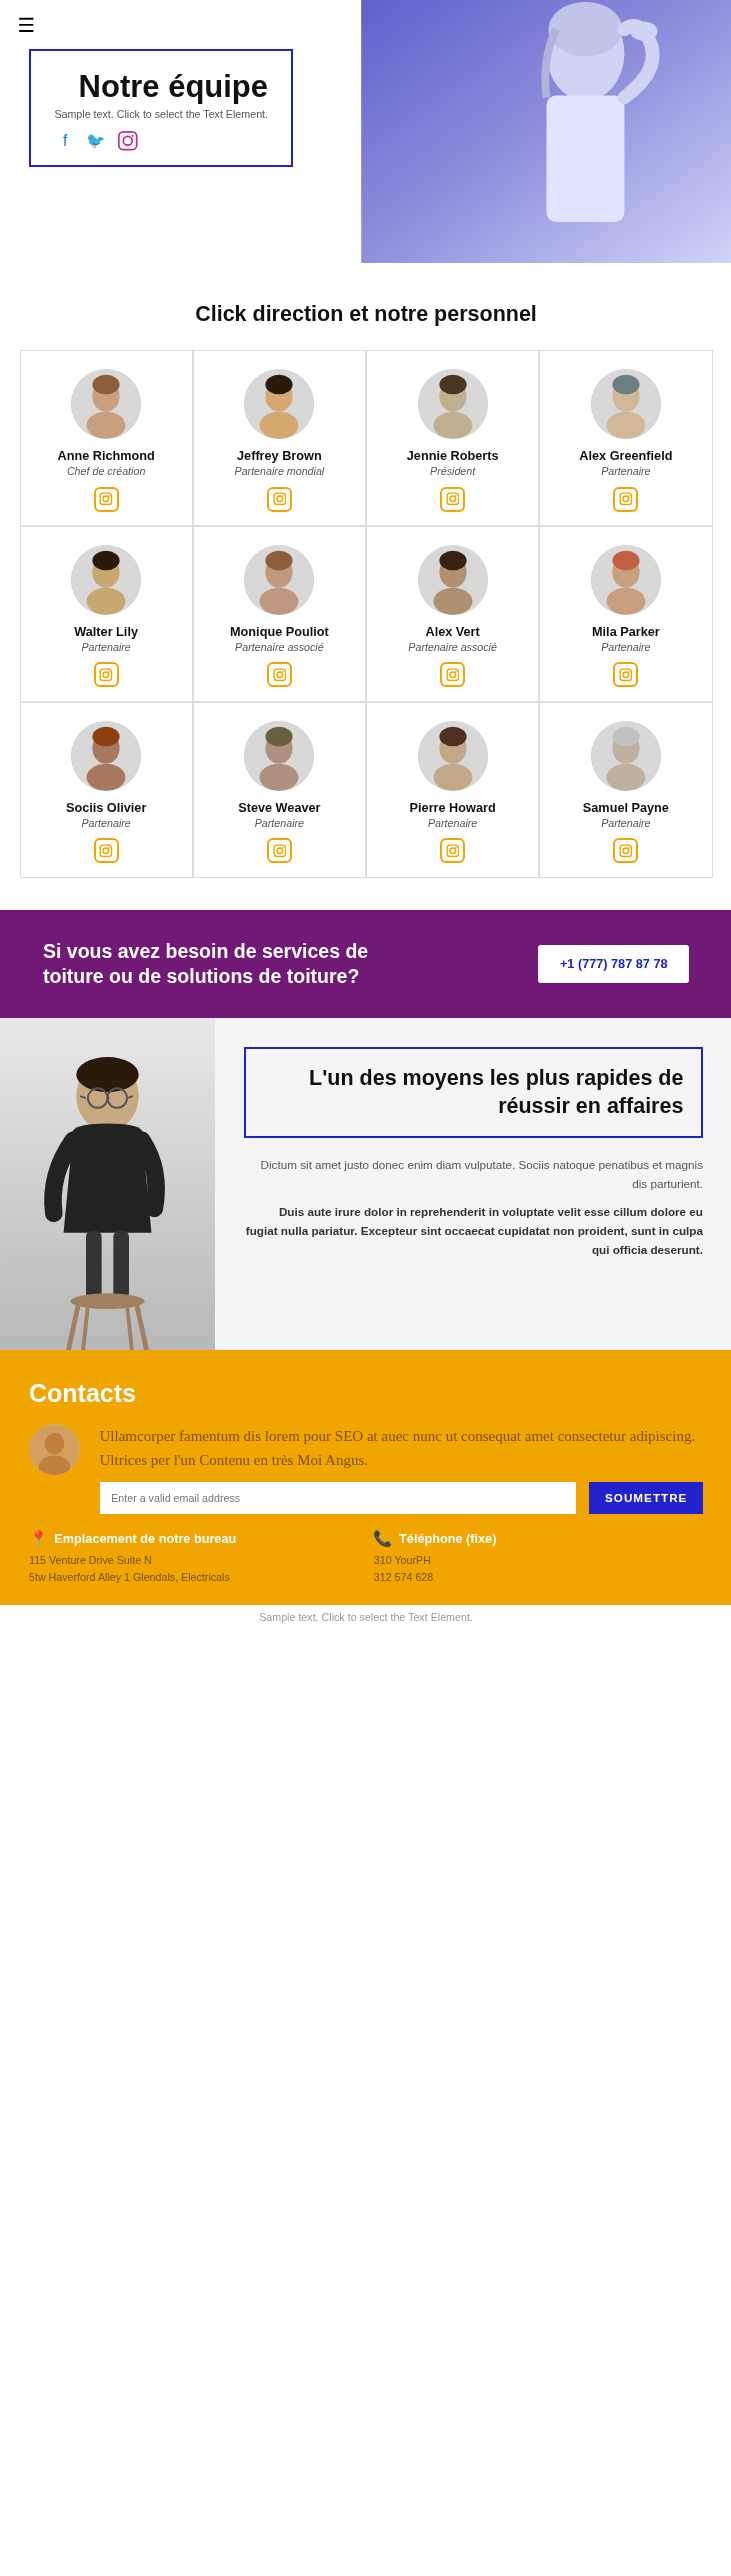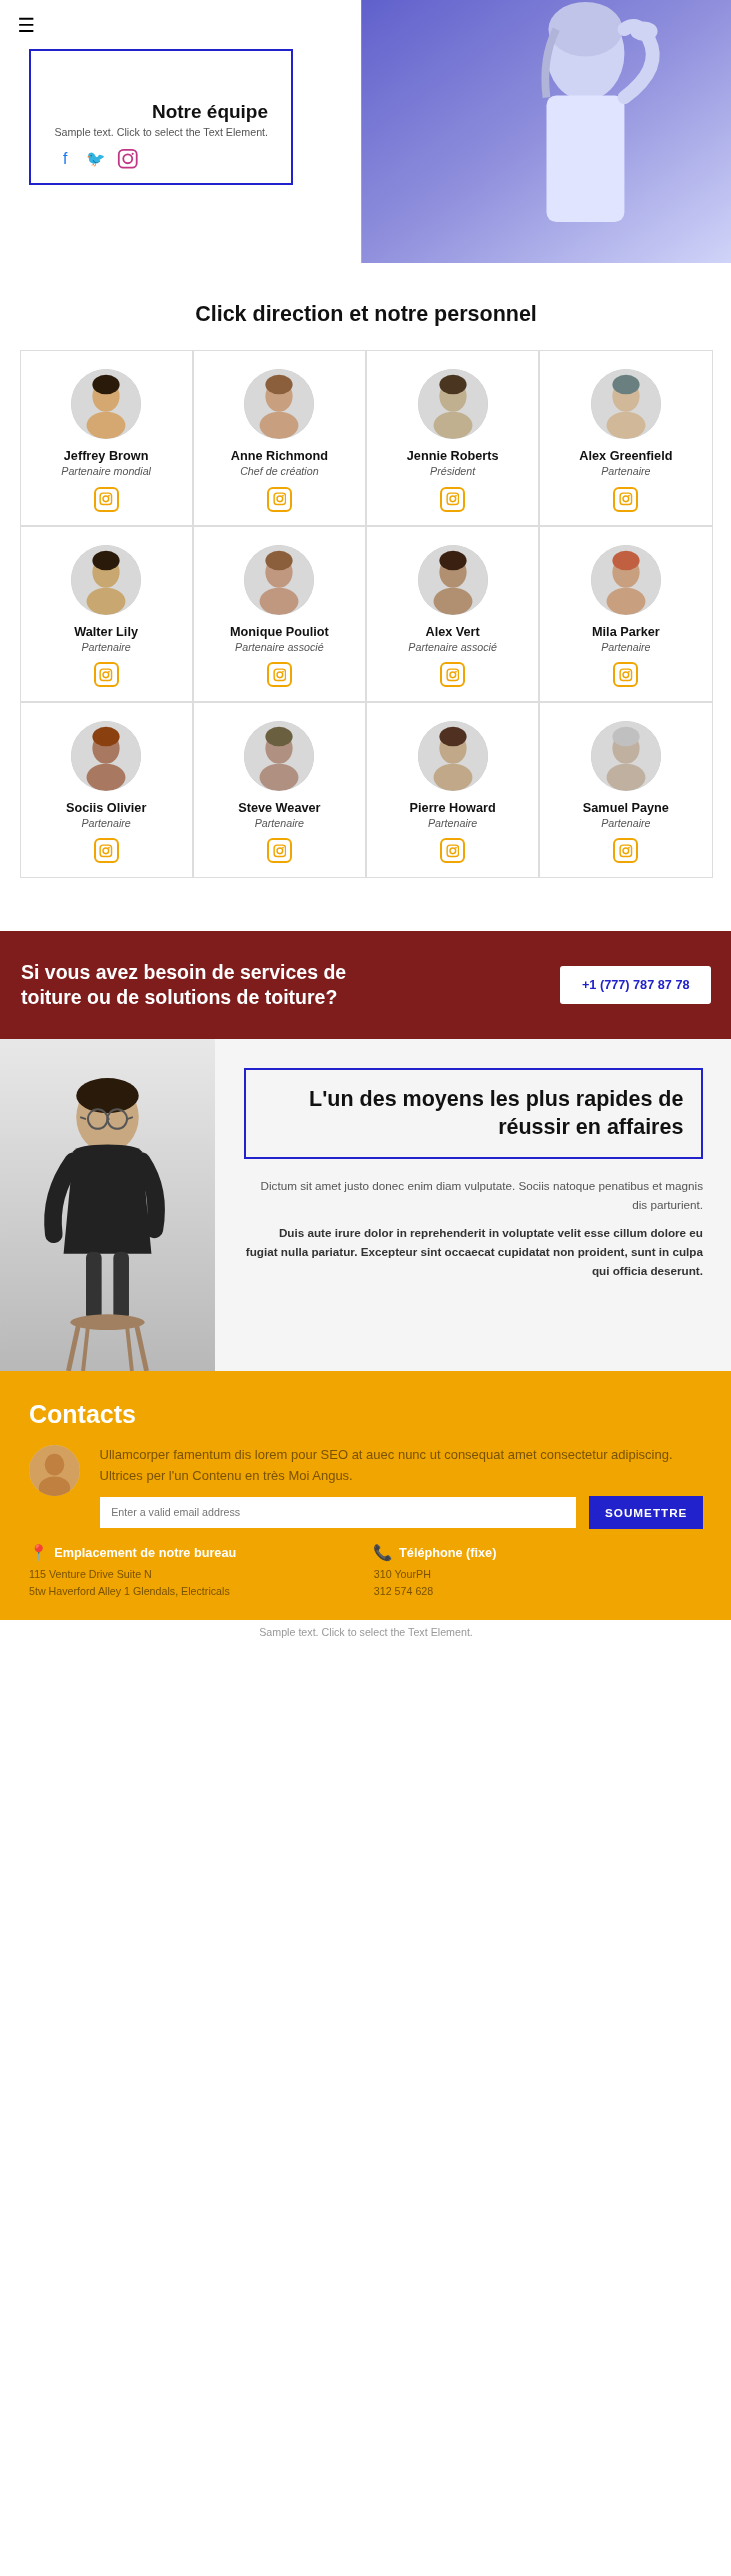--- a/index.html
+++ b/index.html
@@ -8,21 +8,21 @@
     
     .header { position: relative; height: 263px; overflow: hidden; }
     .hamburger { position: absolute; top: 13.7px; left: 17.6px; font-size: 19.5px; cursor: pointer; }
     .header-content { position: absolute; top: 49px; left: 29px; z-index: 2; }
     .header-box {
       border: 2.9px solid #2222cc;
       padding: 17.6px 23.4px 13.7px 23.4px;
       display: inline-block;
       min-width: 215px;
     }
-    .header-box h1 { font-size: 19px; font-weight: 700; color: #111; text-align: right; margin-top: 32px; }
+    .header-box h1 { font-size: 31px; font-weight: 700; color: #111; text-align: right; }
     .header-box p { font-size: 10.7px; color: #555; margin-top: 3.9px; }
     .header-box .social-icons { margin-top: 9.8px; display: flex; gap: 9.8px; }
     .social-icon { width: 21.5px; height: 21.5px; display: inline-flex; align-items: center; justify-content: center; font-size: 15.6px; }
     .icon-fb { color: #1877f2; }
     .icon-tw { color: #1da1f2; }
     .icon-ig { color: #c13584; }
     .header-photo {
       position: absolute;
       right: 0; top: 0;
       width: 371px; height: 263px;
@@ -56,26 +56,26 @@
       display: inline-flex; align-items: center; justify-content: center;
       color: #f0a500; font-size: 13.7px;
       margin-top: 2px;
     }
 
     .freepik-note { text-align: center; font-size: 10.7px; color: #888; margin: 13.7px 0 0; }
     .freepik-note a { color: #2222cc; }
 
     
     .cta-banner {
-      background: #7f1d1d;
-      padding: 29px 21px;
+      background: #701a75;
+      padding: 29px 43px;
       display: flex;
       align-items: center;
       justify-content: space-between;
-      margin-top: 33px;
+      margin-top: 12px;
     }
     .cta-text { color: #fff; font-size: 19.5px; font-weight: 700; max-width: 361px; line-height: 1.3; }
     .cta-btn {
       background: #fff;
       color: #2222cc;
       border: none;
       padding: 11.7px 21.5px;
       font-size: 12.7px;
       font-weight: 700;
       border-radius: 2.9px;
@@ -117,21 +117,21 @@
     
     .contacts-footer { background: #f0a500; padding: 29px 29px 19.5px; }
     .contacts-footer h2 { color: #fff; font-size: 25px; font-weight: 700; margin-bottom: 15.6px; }
     .contacts-top { display: flex; align-items: flex-start; gap: 19.5px; margin-bottom: 15.6px; }
     .contacts-avatar {
       width: 51px; height: 51px; border-radius: 50%;
       background: #e0c080; flex-shrink: 0; overflow: hidden;
       display: flex; align-items: center; justify-content: center;
     }
     .contacts-info { flex: 1; }
-    .contacts-info p { font-size: 13px; color: #7a5200; line-height: 1.6; }
+    .contacts-info p { font-size: 15px; color: #7a5200; line-height: 1.6; font-family: Liberation Serif, serif; }
     .contacts-email-row { display: flex; gap: 13px; align-items: center; margin-top: 9.8px; }
     .contacts-email-input {
       flex: 1; padding: 9.8px 11.7px; border: none; font-size: 10.7px;
       background: #fff; color: #aaa;
     }
     .contacts-submit {
       background: #2222cc; color: #fff; border: none;
       padding: 9.8px 15.6px; font-size: 11.7px; font-weight: 700; cursor: pointer;
       text-transform: uppercase; letter-spacing: 1px;
     }
@@ -197,46 +197,46 @@
 </div>
 
 <div class="direction-section">
   <h2>Click direction et notre personnel</h2>
 
   <div class="team-grid" id="team-grid">
   <div class="team-card">
     <div class="team-avatar">
       <svg class="face-svg" viewBox="0 0 72 72">
         <circle cx="36" cy="36" r="36" fill="#d8d8d8"></circle>
+        <ellipse cx="36" cy="28" rx="14" ry="16" fill="#c8a080"></ellipse>
+        <ellipse cx="36" cy="16" rx="14" ry="10" fill="#8b5e3c"></ellipse>
+        <ellipse cx="36" cy="58" rx="20" ry="14" fill="#c8a080"></ellipse>
+      </svg>
+    </div>
+    <div class="team-name">Anne Richmond</div>
+    <div class="team-role">Chef de création</div>
+    <div class="ig-icon">
+      <svg width="13.7" height="13.7" viewBox="0 0 24 24" fill="none" stroke="#f0a500" stroke-width="2.5">
+            <rect x="2" y="2" width="20" height="20" rx="5"></rect>
+            <circle cx="12" cy="12" r="5"></circle>
+            <circle cx="17.5" cy="6.5" r="1.5" fill="#f0a500" stroke="none"></circle>
+          </svg>
+    </div>
+  </div>
+      <div class="team-card">
+    <div class="team-avatar">
+      <svg class="face-svg" viewBox="0 0 72 72">
+        <circle cx="36" cy="36" r="36" fill="#d8d8d8"></circle>
         <ellipse cx="36" cy="28" rx="14" ry="16" fill="#d4a870"></ellipse>
         <ellipse cx="36" cy="16" rx="14" ry="10" fill="#2a1a0a"></ellipse>
         <ellipse cx="36" cy="58" rx="20" ry="14" fill="#d4a870"></ellipse>
       </svg>
     </div>
     <div class="team-name">Jeffrey Brown</div>
     <div class="team-role">Partenaire mondial</div>
-    <div class="ig-icon">
-      <svg width="13.7" height="13.7" viewBox="0 0 24 24" fill="none" stroke="#f0a500" stroke-width="2.5">
-            <rect x="2" y="2" width="20" height="20" rx="5"></rect>
-            <circle cx="12" cy="12" r="5"></circle>
-            <circle cx="17.5" cy="6.5" r="1.5" fill="#f0a500" stroke="none"></circle>
-          </svg>
-    </div>
-  </div>
-      <div class="team-card">
-    <div class="team-avatar">
-      <svg class="face-svg" viewBox="0 0 72 72">
-        <circle cx="36" cy="36" r="36" fill="#d8d8d8"></circle>
-        <ellipse cx="36" cy="28" rx="14" ry="16" fill="#c8a080"></ellipse>
-        <ellipse cx="36" cy="16" rx="14" ry="10" fill="#8b5e3c"></ellipse>
-        <ellipse cx="36" cy="58" rx="20" ry="14" fill="#c8a080"></ellipse>
-      </svg>
-    </div>
-    <div class="team-name">Anne Richmond</div>
-    <div class="team-role">Chef de création</div>
     <div class="ig-icon">
       <svg width="13.7" height="13.7" viewBox="0 0 24 24" fill="none" stroke="#f0a500" stroke-width="2.5">
             <rect x="2" y="2" width="20" height="20" rx="5"></rect>
             <circle cx="12" cy="12" r="5"></circle>
             <circle cx="17.5" cy="6.5" r="1.5" fill="#f0a500" stroke="none"></circle>
           </svg>
     </div>
   </div>
       <div class="team-card">
     <div class="team-avatar">

